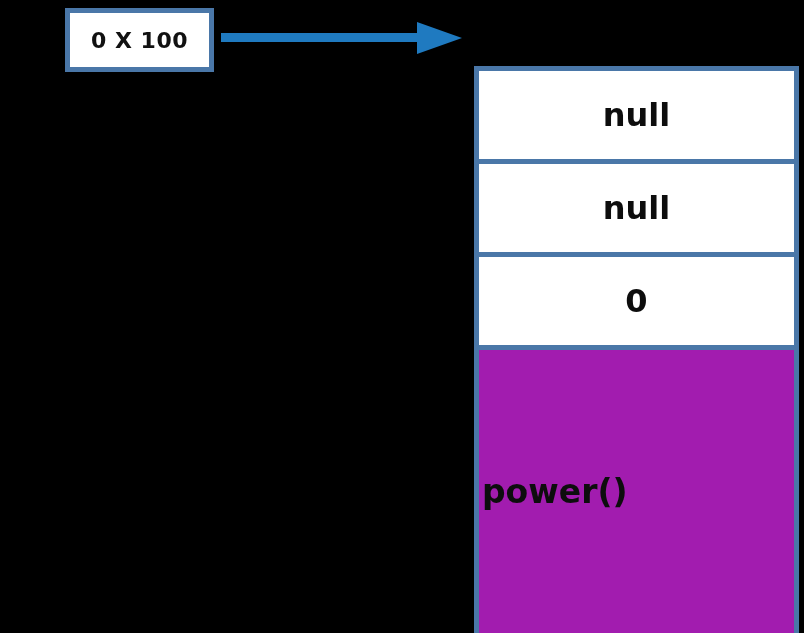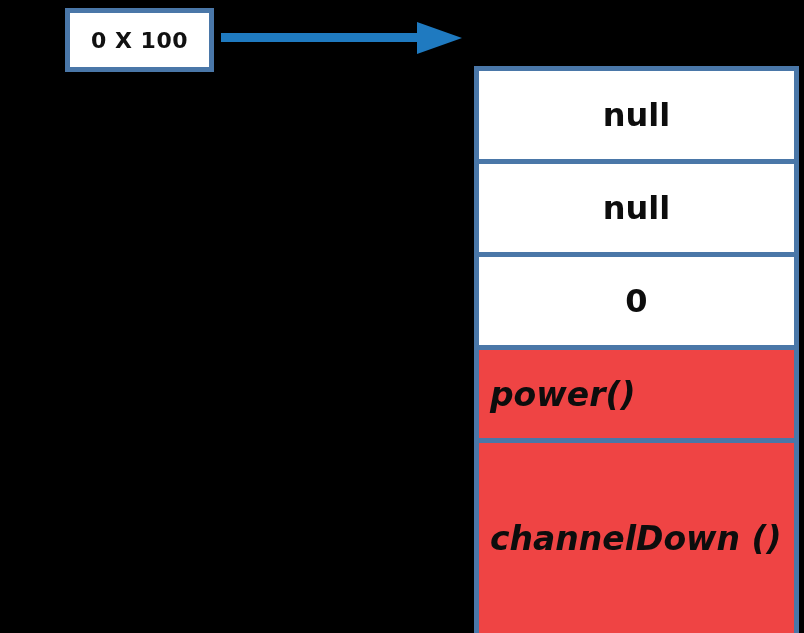--- a/index.html
+++ b/index.html
@@ -73,24 +73,23 @@
   }
   .obj-row:last-child {
     border-bottom: none;
     flex: 1 1 auto;
   }
   .obj-row.field {
     background: #ffffff;
     justify-content: center;
   }
   .obj-row.method {
-    background: #ef4444;
+    background: #a21caf;
     justify-content: flex-start;
-    padding-left: 11px;
-    font-style: italic;
+    padding-left: 3px;
   }
   .cell-text {
     font-size: 32px;
     font-weight: bold;
     color: #0d0d0d;
     white-space: nowrap;
     line-height: 1;
   }
   .obj-row.method .cell-text {
     font-size: 33px;
@@ -124,19 +123,16 @@
 
     <div class="obj-row field">
       <span class="cell-text">0</span>
     </div>
 
     <div class="obj-row method">
       <span class="cell-text">power()</span>
     </div>
 
 
-    <div class="obj-row method">
-      <span class="cell-text">channelDown ()</span>
-    </div>
 
   </div>
 
 </div>
 
 </body></html>

